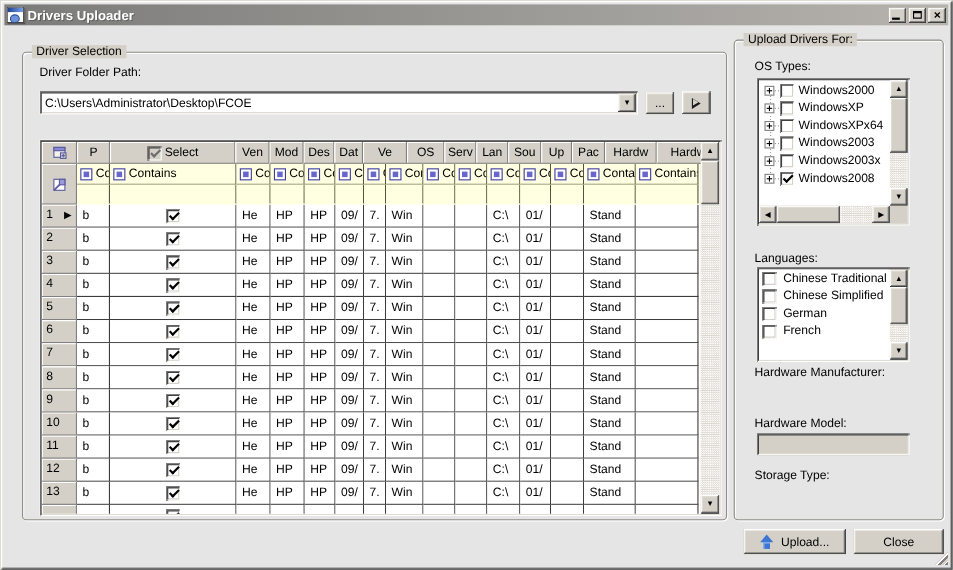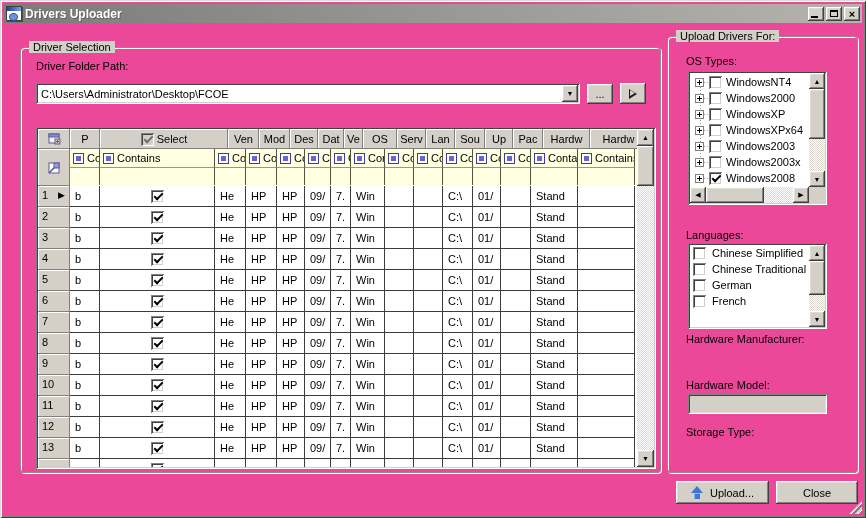--- a/index.html
+++ b/index.html
@@ -1,20 +1,20 @@
 <!DOCTYPE html>
 <html><head>
 <meta charset="utf-8">
 <style>
   * { box-sizing: border-box; margin: 0; padding: 0; }
   html,body { background:#808080; }
   body { font-family: "Liberation Sans", sans-serif; font-size: 11px; color:#000; }
 
   .window {
-    position: relative; width: 866px; height: 518px; background:#ec4899;
+    position: relative; width: 866px; height: 518px; background:#e5e5e5;
     box-shadow: inset 1px 1px 0 #dfdcd4, inset -1px -1px 0 #404040,
                 inset 2px 2px 0 #ffffff, inset -2px -2px 0 #808080;
   }
 
   
   .titlebar {
     position:absolute; left:4px; top:4px; right:4px; height:19px;
     background: linear-gradient(to right, #7b7b79, #b6b3ae);
     display:flex; align-items:center; padding:0 2px;
   }
@@ -208,37 +208,37 @@
               <rect x="3" y="2" width="10" height="9" fill="#f4f2ea" stroke="#5a5aa0"></rect>
               <rect x="3" y="2" width="10" height="3" fill="#8a8ad0" stroke="#5a5aa0"></rect>
               <rect x="9" y="7" width="5" height="5" fill="#d4d0c8" stroke="#5a5aa0"></rect>
               <line x1="11.5" y1="8" x2="11.5" y2="11" stroke="#5a5aa0"></line>
               <line x1="10" y1="9.5" x2="13" y2="9.5" stroke="#5a5aa0"></line>
             </svg>
           </div>
           <div class="g-hcell" style="width: 30px;">
             <span class="g-hlabel">P</span>
           </div>
-          <div class="g-hcell" style="width: 128px;">
+          <div class="g-hcell" style="width: 114px;">
             <span class="cb checked gray"></span>
             <span class="g-hlabel">Select</span>
           </div>
           <div class="g-hcell" style="width: 31px;">
             <span class="g-hlabel">Ven</span>
           </div>
           <div class="g-hcell" style="width: 31px;">
             <span class="g-hlabel">Mod</span>
           </div>
           <div class="g-hcell" style="width: 28px;">
             <span class="g-hlabel">Des</span>
           </div>
           <div class="g-hcell" style="width: 26px;">
             <span class="g-hlabel">Dat</span>
           </div>
-          <div class="g-hcell" style="width: 19px;">
+          <div class="g-hcell" style="width: 40px;">
             <span class="g-hlabel">Ve</span>
           </div>
           <div class="g-hcell" style="width: 34px;">
             <span class="g-hlabel">OS</span>
           </div>
           <div class="g-hcell" style="width: 29px;">
             <span class="g-hlabel">Serv</span>
           </div>
           <div class="g-hcell" style="width: 29px;">
             <span class="g-hlabel">Lan</span>
@@ -669,26 +669,20 @@
 
   <span class="lbl" style="left:686px; top:55px;">OS Types:</span>
 
   <div class="treebox" style="left:688px; top:71px; width:139px; height:134px;">
     <div class="tree-items" id="os-tree">
         <div class="tree-rail"></div>
         <div class="tree-item">
           <span class="expander"></span>
           <span class="tree-dash"></span>
           <span class="cb"></span>
-          <span>WindowsNT4</span>
-        </div>
-        <div class="tree-item">
-          <span class="expander"></span>
-          <span class="tree-dash"></span>
-          <span class="cb"></span>
           <span>Windows2000</span>
         </div>
         <div class="tree-item">
           <span class="expander"></span>
           <span class="tree-dash"></span>
           <span class="cb"></span>
           <span>WindowsXP</span>
         </div>
         <div class="tree-item">
           <span class="expander"></span>
@@ -729,25 +723,25 @@
     </div>
     <div class="sb-corner"></div>
   </div>
 
   <span class="lbl" style="left:686px; top:229px;">Languages:</span>
 
   <div class="listbox" style="left:688px; top:243px; width:139px; height:86px;">
     <div class="list-items" id="lang-list">
         <div class="list-item">
           <span class="cb"></span>
+          <span class="li-label">Chinese Traditional</span>
+        </div>
+        <div class="list-item">
+          <span class="cb"></span>
           <span class="li-label">Chinese Simplified</span>
-        </div>
-        <div class="list-item">
-          <span class="cb"></span>
-          <span class="li-label">Chinese Traditional</span>
         </div>
         <div class="list-item">
           <span class="cb"></span>
           <span class="li-label">German</span>
         </div>
         <div class="list-item">
           <span class="cb"></span>
           <span class="li-label">French</span>
         </div>
       </div>

